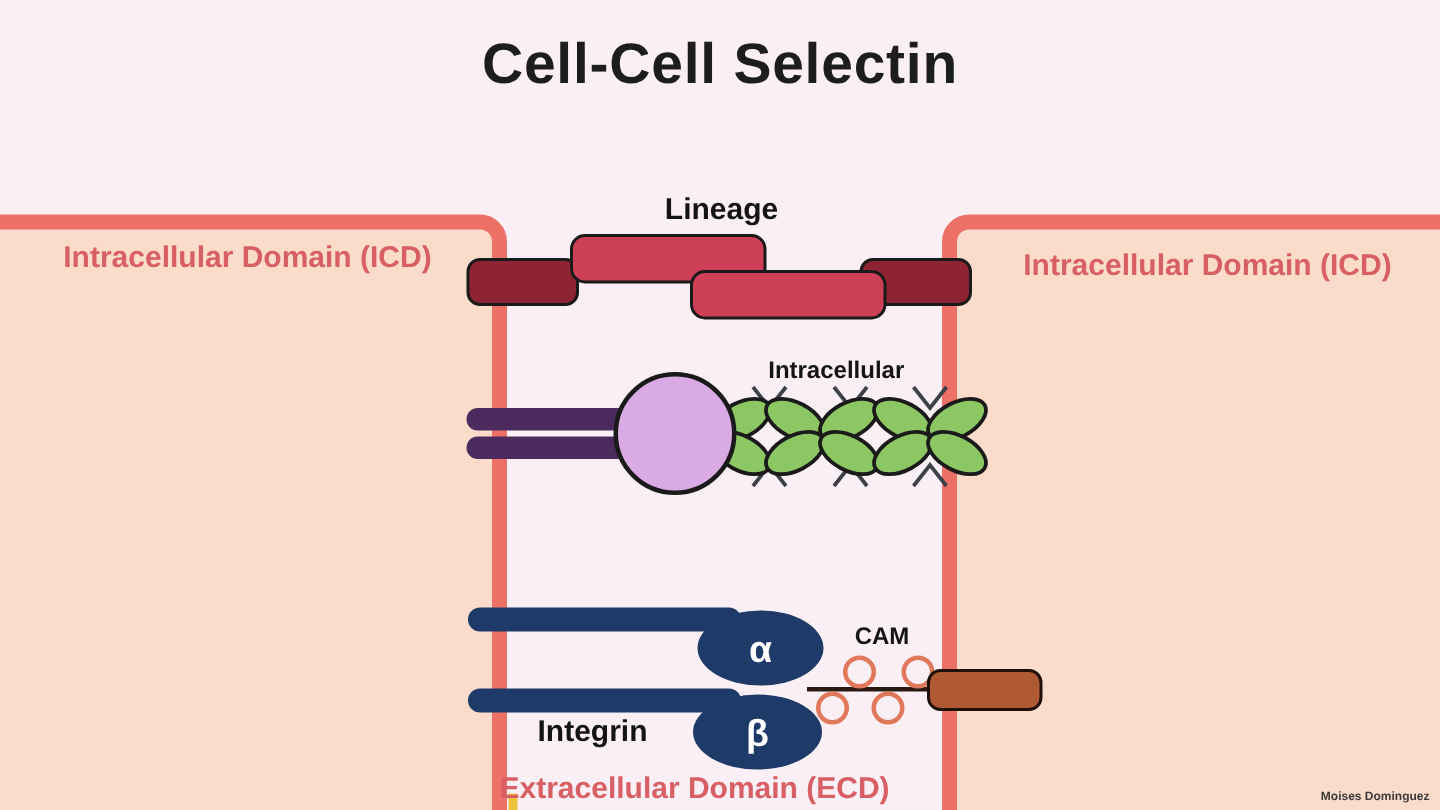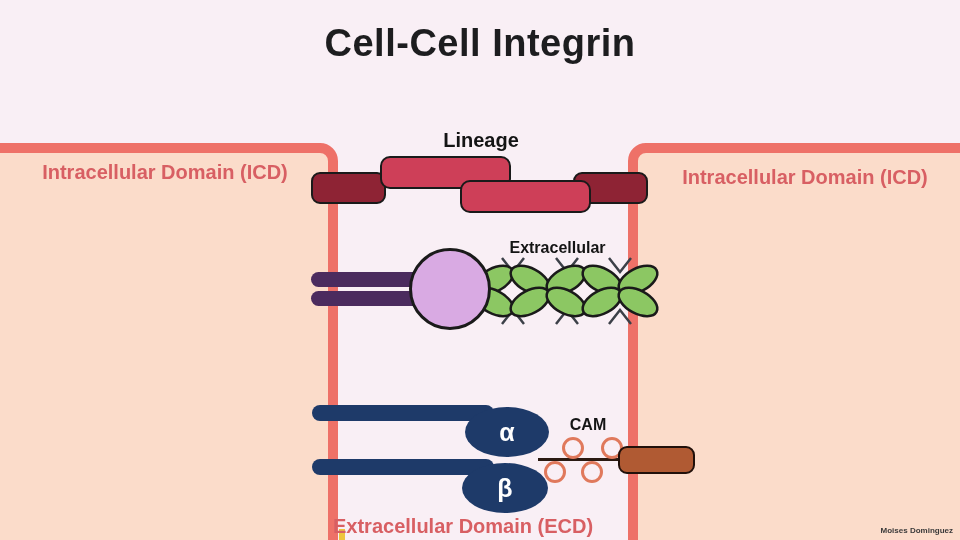--- a/index.html
+++ b/index.html
@@ -81,21 +81,21 @@
 </style>
 </head>
 <body>
 
 <div class="stage">
 
   <div class="cell cell-left"></div>
   <div class="cell cell-right"></div>
   <div class="sliver"></div>
 
-  <div class="title">Cell-Cell Integrin</div>
+  <div class="title">Cell-Cell Selectin</div>
   <div class="icd-label icd-left">Intracellular Domain (ICD)</div>
   <div class="icd-label icd-right">Intracellular Domain (ICD)</div>
   <div class="ecd-label">Extracellular Domain (ECD)</div>
 
   <div class="lbl lbl-cadherin">Lineage</div>
   <div class="crect maroon cad-ml"></div>
   <div class="crect maroon cad-mr"></div>
   <div class="crect crimson cad-c1"></div>
   <div class="crect crimson cad-c2"></div>
 
@@ -117,32 +117,33 @@
       <ellipse cx="68" cy="60" rx="21" ry="11.5" transform="rotate(-28 68 60)"></ellipse>
       <ellipse cx="104" cy="38" rx="21" ry="11.5" transform="rotate(-28 104 38)"></ellipse>
       <ellipse cx="104" cy="60" rx="21" ry="11.5" transform="rotate(28 104 60)"></ellipse>
       <ellipse cx="140" cy="38" rx="21" ry="11.5" transform="rotate(28 140 38)"></ellipse>
       <ellipse cx="140" cy="60" rx="21" ry="11.5" transform="rotate(-28 140 60)"></ellipse>
       <ellipse cx="176" cy="38" rx="21" ry="11.5" transform="rotate(-28 176 38)"></ellipse>
       <ellipse cx="176" cy="60" rx="21" ry="11.5" transform="rotate(28 176 60)"></ellipse>
     </g>
   </svg>
   <div class="sel-head"></div>
-  <div class="lbl lbl-glyco">Extracellular</div>
+  <div class="lbl lbl-glyco">Intracellular</div>
 
   <svg class="integrin-svg" width="335" height="125" viewBox="0 0 335 125">
     <g fill="#1e3a69">
       <rect x="7" y="10" width="182" height="16" rx="8"></rect>
       <rect x="7" y="64" width="182" height="16" rx="8"></rect>
       <ellipse cx="202" cy="37" rx="42" ry="25"></ellipse>
       <ellipse cx="200" cy="93" rx="43" ry="25"></ellipse>
     </g>
     <text x="202" y="46" text-anchor="middle" fill="#ffffff" font-family="Liberation Sans, sans-serif" font-size="25" font-weight="bold">α</text>
     <text x="200" y="102" text-anchor="middle" fill="#ffffff" font-family="Liberation Sans, sans-serif" font-size="25" font-weight="bold">β</text>
   </svg>
+  <div class="lbl lbl-integrin">Integrin</div>
 
   <div class="cam-line"></div>
   <div class="glycan g1"></div>
   <div class="glycan g2"></div>
   <div class="glycan g3"></div>
   <div class="glycan g4"></div>
   <div class="cam-rect"></div>
   <div class="lbl lbl-cam">CAM</div>
 
   <div class="credit">Moises Dominguez</div>

